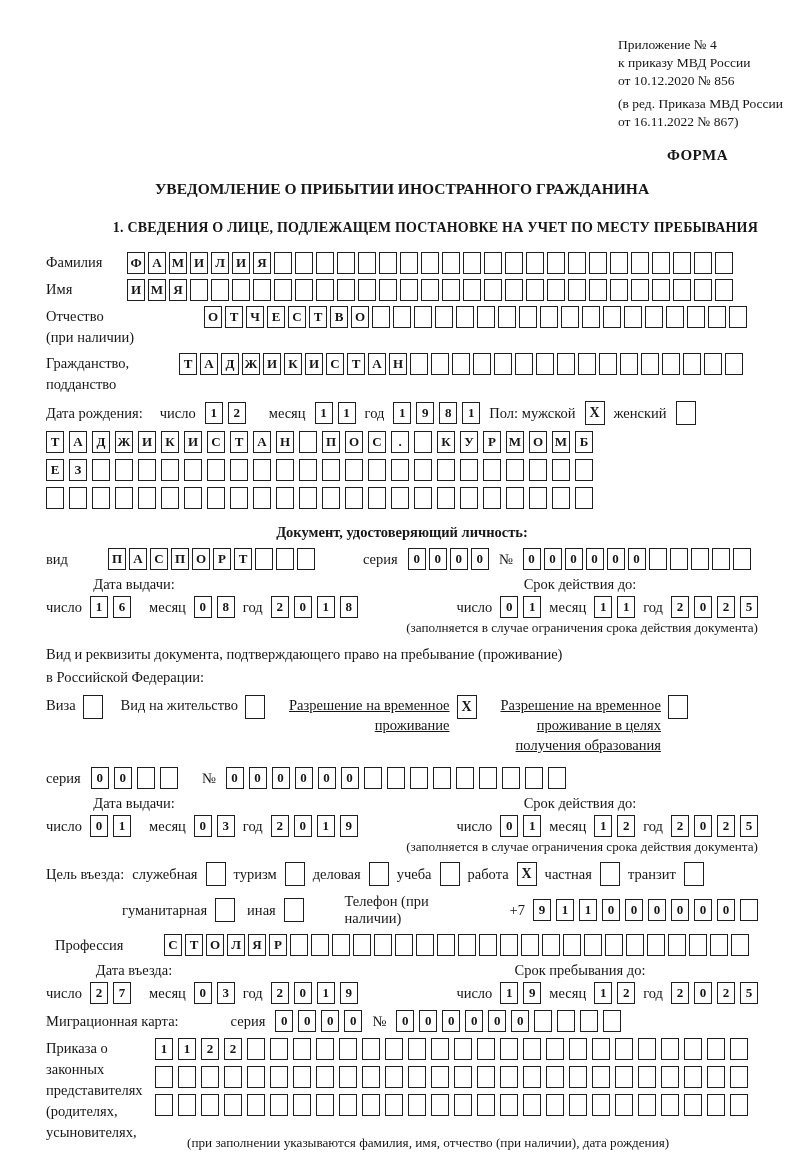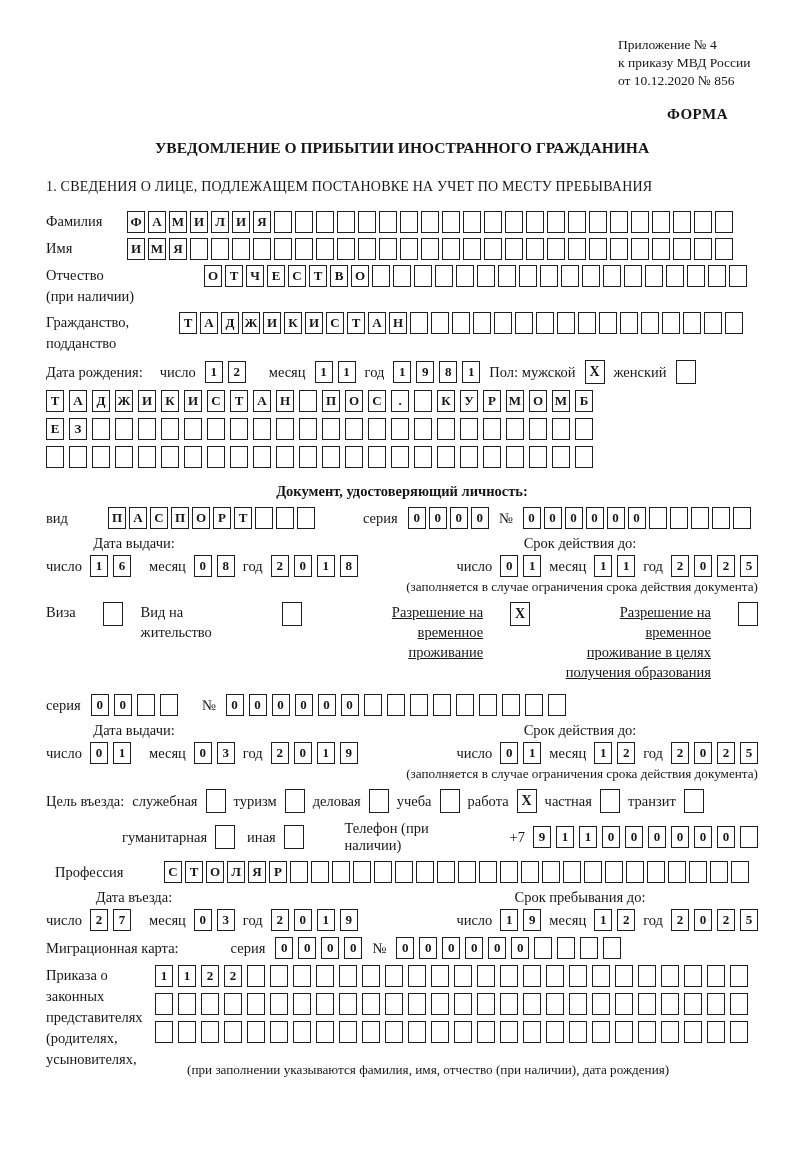--- a/index.html
+++ b/index.html
@@ -7,21 +7,21 @@
   .page {
     width:800px; height:1163px; margin:0 auto; background:#fff;
     font-family:"Liberation Serif", serif; color:#161616;
     padding:36px 42px 10px 46px; overflow:hidden; position:relative;
   }
   .appendix { margin-left:572px; font-size:13.5px; line-height:18px; white-space:nowrap; }
   .revision { margin-left:572px; margin-top:5px; font-size:13.5px; line-height:18px; white-space:nowrap; }
   .form-label { text-align:right; padding-right:30px; font-weight:700; font-size:15px; margin-top:16px; letter-spacing:.5px; }
   .title { text-align:center; font-weight:700; font-size:15.5px; line-height:22px; margin-top:14px; }
   .blank-line { display:inline-block; width:56px; border-bottom:2px solid #333; margin-left:14px; height:12px; }
-  .section-heading { text-align:left; font-weight:400; font-size:14px; margin-top:20px; margin-bottom:16px; letter-spacing:.2px; }
+  .section-heading { text-align:right; font-weight:700; font-size:14px; margin-top:20px; margin-bottom:16px; letter-spacing:.2px; }
 
   .row { display:flex; align-items:flex-start; margin-bottom:5px; }
   .lbl { font-size:14.5px; line-height:21px; flex:none; }
   .lbl2 { font-size:14.5px; line-height:21px; }
   .w80 { width:81px; } .w158 { width:158px; } .w133 { width:133px; } .w108 { width:109px; }
 
   .cells { display:inline-flex; gap:3px; flex:none; }
   .cells.g4 { gap:5px; }
   .cell {
     width:18px; height:22px; border:1.7px solid #1f1f1f; flex:none;
@@ -36,38 +36,42 @@
   .doc-heading { text-align:center; font-weight:700; font-size:14.5px; margin:9px 0 7px; }
 
   .dates-row { display:flex; margin-bottom:2px; }
   .date-col { width:50%; }
   .date-head { font-size:14.5px; text-align:center; margin-bottom:3px; }
   .date-head.left-head { margin-right:180px; }
   .date-line { display:flex; align-items:center; gap:8px; font-size:14.5px; }
   .note { font-size:13.2px; text-align:right; margin-bottom:7px; }
   .para { font-size:14.5px; line-height:23px; }
   .opts { display:flex; align-items:flex-start; margin-top:6px; margin-bottom:12px; }
-  .opt { display:flex; align-items:flex-start; gap:27px; font-size:14.5px; line-height:20px; }
+  .opt { display:flex; align-items:flex-start; gap:7px; font-size:14.5px; line-height:20px; }
   .opt .opt-lines { text-align:right;text-decoration:underline; }
   .mr18 { margin-right:18px; } .mr24 { margin-right:24px; }
   .purpose-line { display:flex; align-items:center; gap:8px; font-size:14.5px; margin-bottom:7px; flex-wrap:nowrap; }
   .gap20 { width:12px; } .gap30 { width:26px; }
   .rep-note { font-size:13.2px; margin-top:13px; margin-left:32px; }
   .mt6 { margin-top:6px; }
   .birth-rows .cells { margin-bottom:6px; }
 </style>
 </head>
 <body>
 
 <div class="page">
 
   <div class="appendix">
     <div>Приложение № 4</div>
     <div>к приказу МВД России</div>
     <div>от 10.12.2020 № 856</div>
+  </div>
+  <div class="revision">
+    <div>(в ред. Приказа МВД России</div>
+    <div>от 16.11.2022 № 867)</div>
   </div>
   <div class="form-label">ФОРМА</div>
 
   <div class="title">
     <div>УВЕДОМЛЕНИЕ О ПРИБЫТИИ ИНОСТРАННОГО ГРАЖДАНИНА</div>
   </div>
 
   <div class="section-heading">1. СВЕДЕНИЯ О ЛИЦЕ, ПОДЛЕЖАЩЕМ ПОСТАНОВКЕ НА УЧЕТ ПО МЕСТУ ПРЕБЫВАНИЯ</div>
 
   <div class="row">
@@ -398,20 +402,24 @@
             <span class="cell">2</span>
             <span class="cell">0</span>
             <span class="cell">2</span>
             <span class="cell">5</span>
           </span>
       </div>
     </div>
   </div>
   <div class="note">(заполняется в случае ограничения срока действия документа)</div>
 
+  <div class="para">
+    <div>Вид и реквизиты документа, подтверждающего право на пребывание (проживание)</div>
+    <div>в Российской Федерации:</div>
+  </div>
   <div class="opts">
     <span class="opt mr18">
       <span>Виза</span>
       <span class="checkbox"></span>
     </span>
     <span class="opt mr24">
       <span>Вид на жительство</span>
       <span class="checkbox"></span>
     </span>
     <span class="opt mr24">

